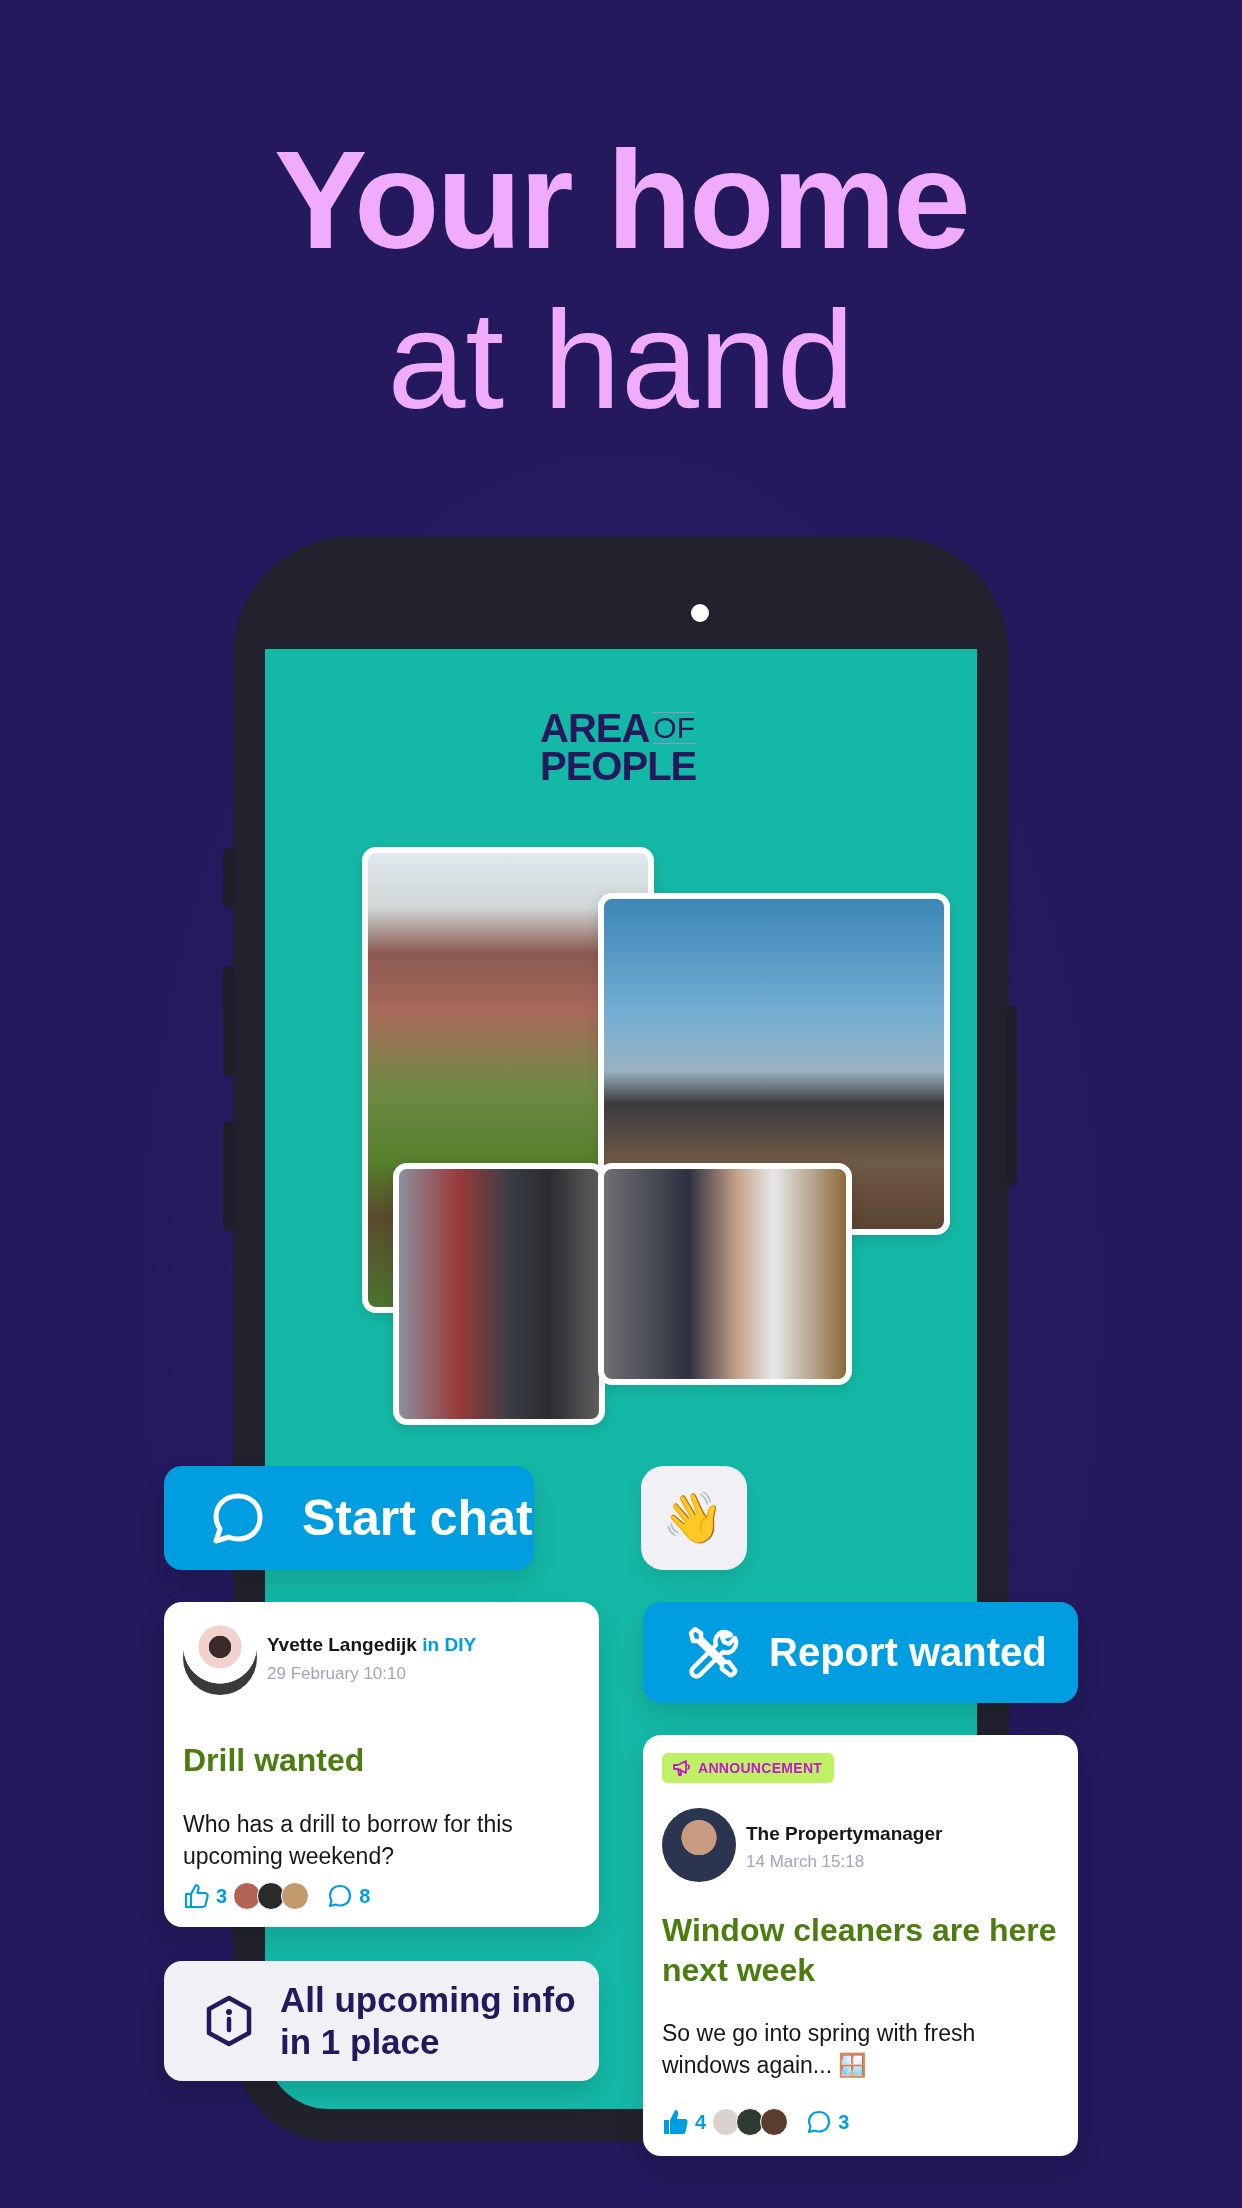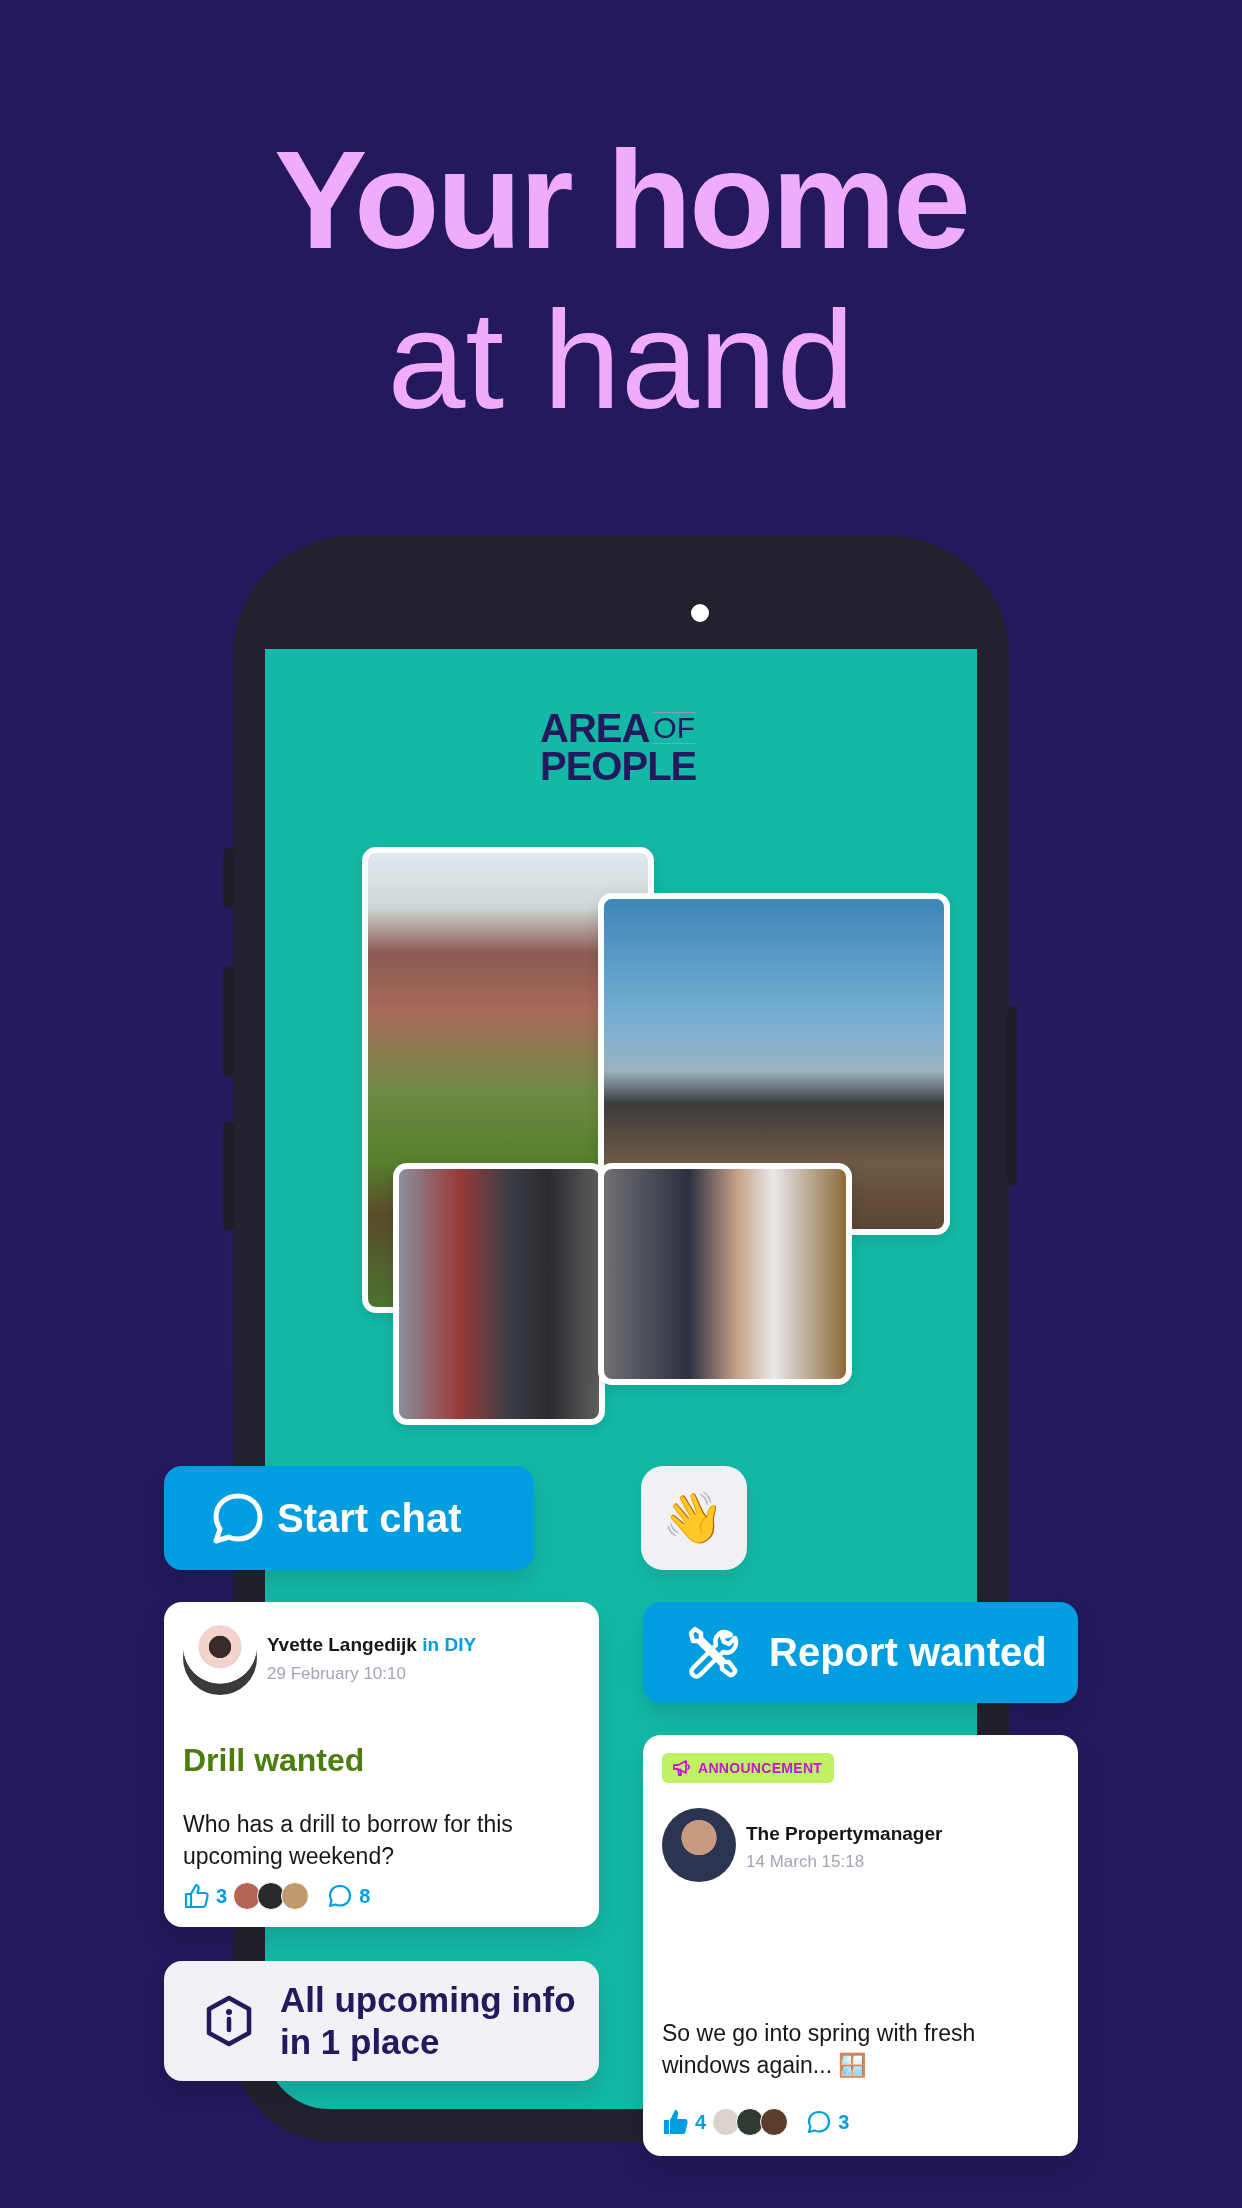--- a/index.html
+++ b/index.html
@@ -58,21 +58,21 @@
     background: linear-gradient(90deg, #8a8f9c 0%, #9a3a3a 30%, #3b3d45 55%, #2b2b30 75%, #5e5e5e 100%); }
   .ph-phone { left: 333px; top: 514px; width: 254px; height: 222px;
     background: linear-gradient(90deg, #6f6f73 0%, #2d3040 35%, #c6a188 55%, #e8e8ea 70%, #8d6a3a 100%); }
 
   
   .btn-blue {
     position: absolute; background: #009ee0; color: #ffffff; border-radius: 18px;
     display: flex; align-items: center; box-shadow: 0 12px 24px rgba(0,0,0,0.12);
   }
   .start-chat { left: 164px; top: 1466px; width: 370px; height: 104px; padding-left: 46px; }
-  .start-chat .label { font-size: 40px; font-weight: 700; margin-left: 11px; }
+  .start-chat .label { font-size: 50px; font-weight: 700; margin-left: 36px; }
   .report { left: 643px; top: 1602px; width: 435px; height: 101px; padding-left: 42px; }
   .report .label { font-size: 40px; font-weight: 700; margin-left: 28px; }
 
   .wave {
     position: absolute; left: 641px; top: 1466px; width: 106px; height: 104px;
     background: #f1f0f5; border-radius: 22px; display: flex; align-items: center; justify-content: center;
     font-size: 50px; box-shadow: 0 10px 20px rgba(0,0,0,0.08);
   }
 
   .card {
@@ -183,20 +183,21 @@
 <div class="card card-ann">
   <div class="badge">
     <svg width="20" height="18" viewBox="0 0 20 18" style="margin-right:6px;">
       <path d="M2 6 H6 L14 2 V14 L6 10 H2 Z M6 10 L7 16 H9 L8.5 10.5 M16 6 C17.5 6.5 17.5 9.5 16 10" fill="none" stroke="#c316d3" stroke-width="1.8" stroke-linejoin="round" stroke-linecap="round"></path>
     </svg>
     <span>ANNOUNCEMENT</span>
   </div>
   <div class="avatar" style="left:19px; top:73px; background: radial-gradient(circle at 50% 40%, #c89a80 0 30%, #2c3550 31% 100%), #8a8a88;"></div>
   <div class="author" style="left:103px; top:88px;">The Propertymanager</div>
   <div class="date" style="left:103px; top:117px;">14 March 15:18</div>
+  <div class="post-title" style="left:19px; top:175px; width:400px; white-space:pre-wrap;">Window cleaners are here  next week</div>
   <div class="post-body" style="left:19px; top:282px; width:400px;">So we go into spring with fresh windows again... 🪟</div>
   <div class="meta" style="left:19px; top:373px;">
     <svg width="28" height="28" viewBox="0 0 28 28">
       <path d="M2 12 H7 V26 H2 Z M8 12 L13 2 C15 2 17 4 16 7 L15 11 H23 C25 11 26 13 25.5 15 L23.5 24 C23 25.5 22 26 20.5 26 H8 Z" fill="#009ee0"></path>
     </svg>
     <span style="margin-left:5px;">4</span>
     <span style="display:flex; margin-left:10px;">
       <span class="mini-av" style="background:#d9d3cc;"></span>
       <span class="mini-av" style="background:#2f3a33;"></span>
       <span class="mini-av" style="background:#5a3d2a;"></span>

